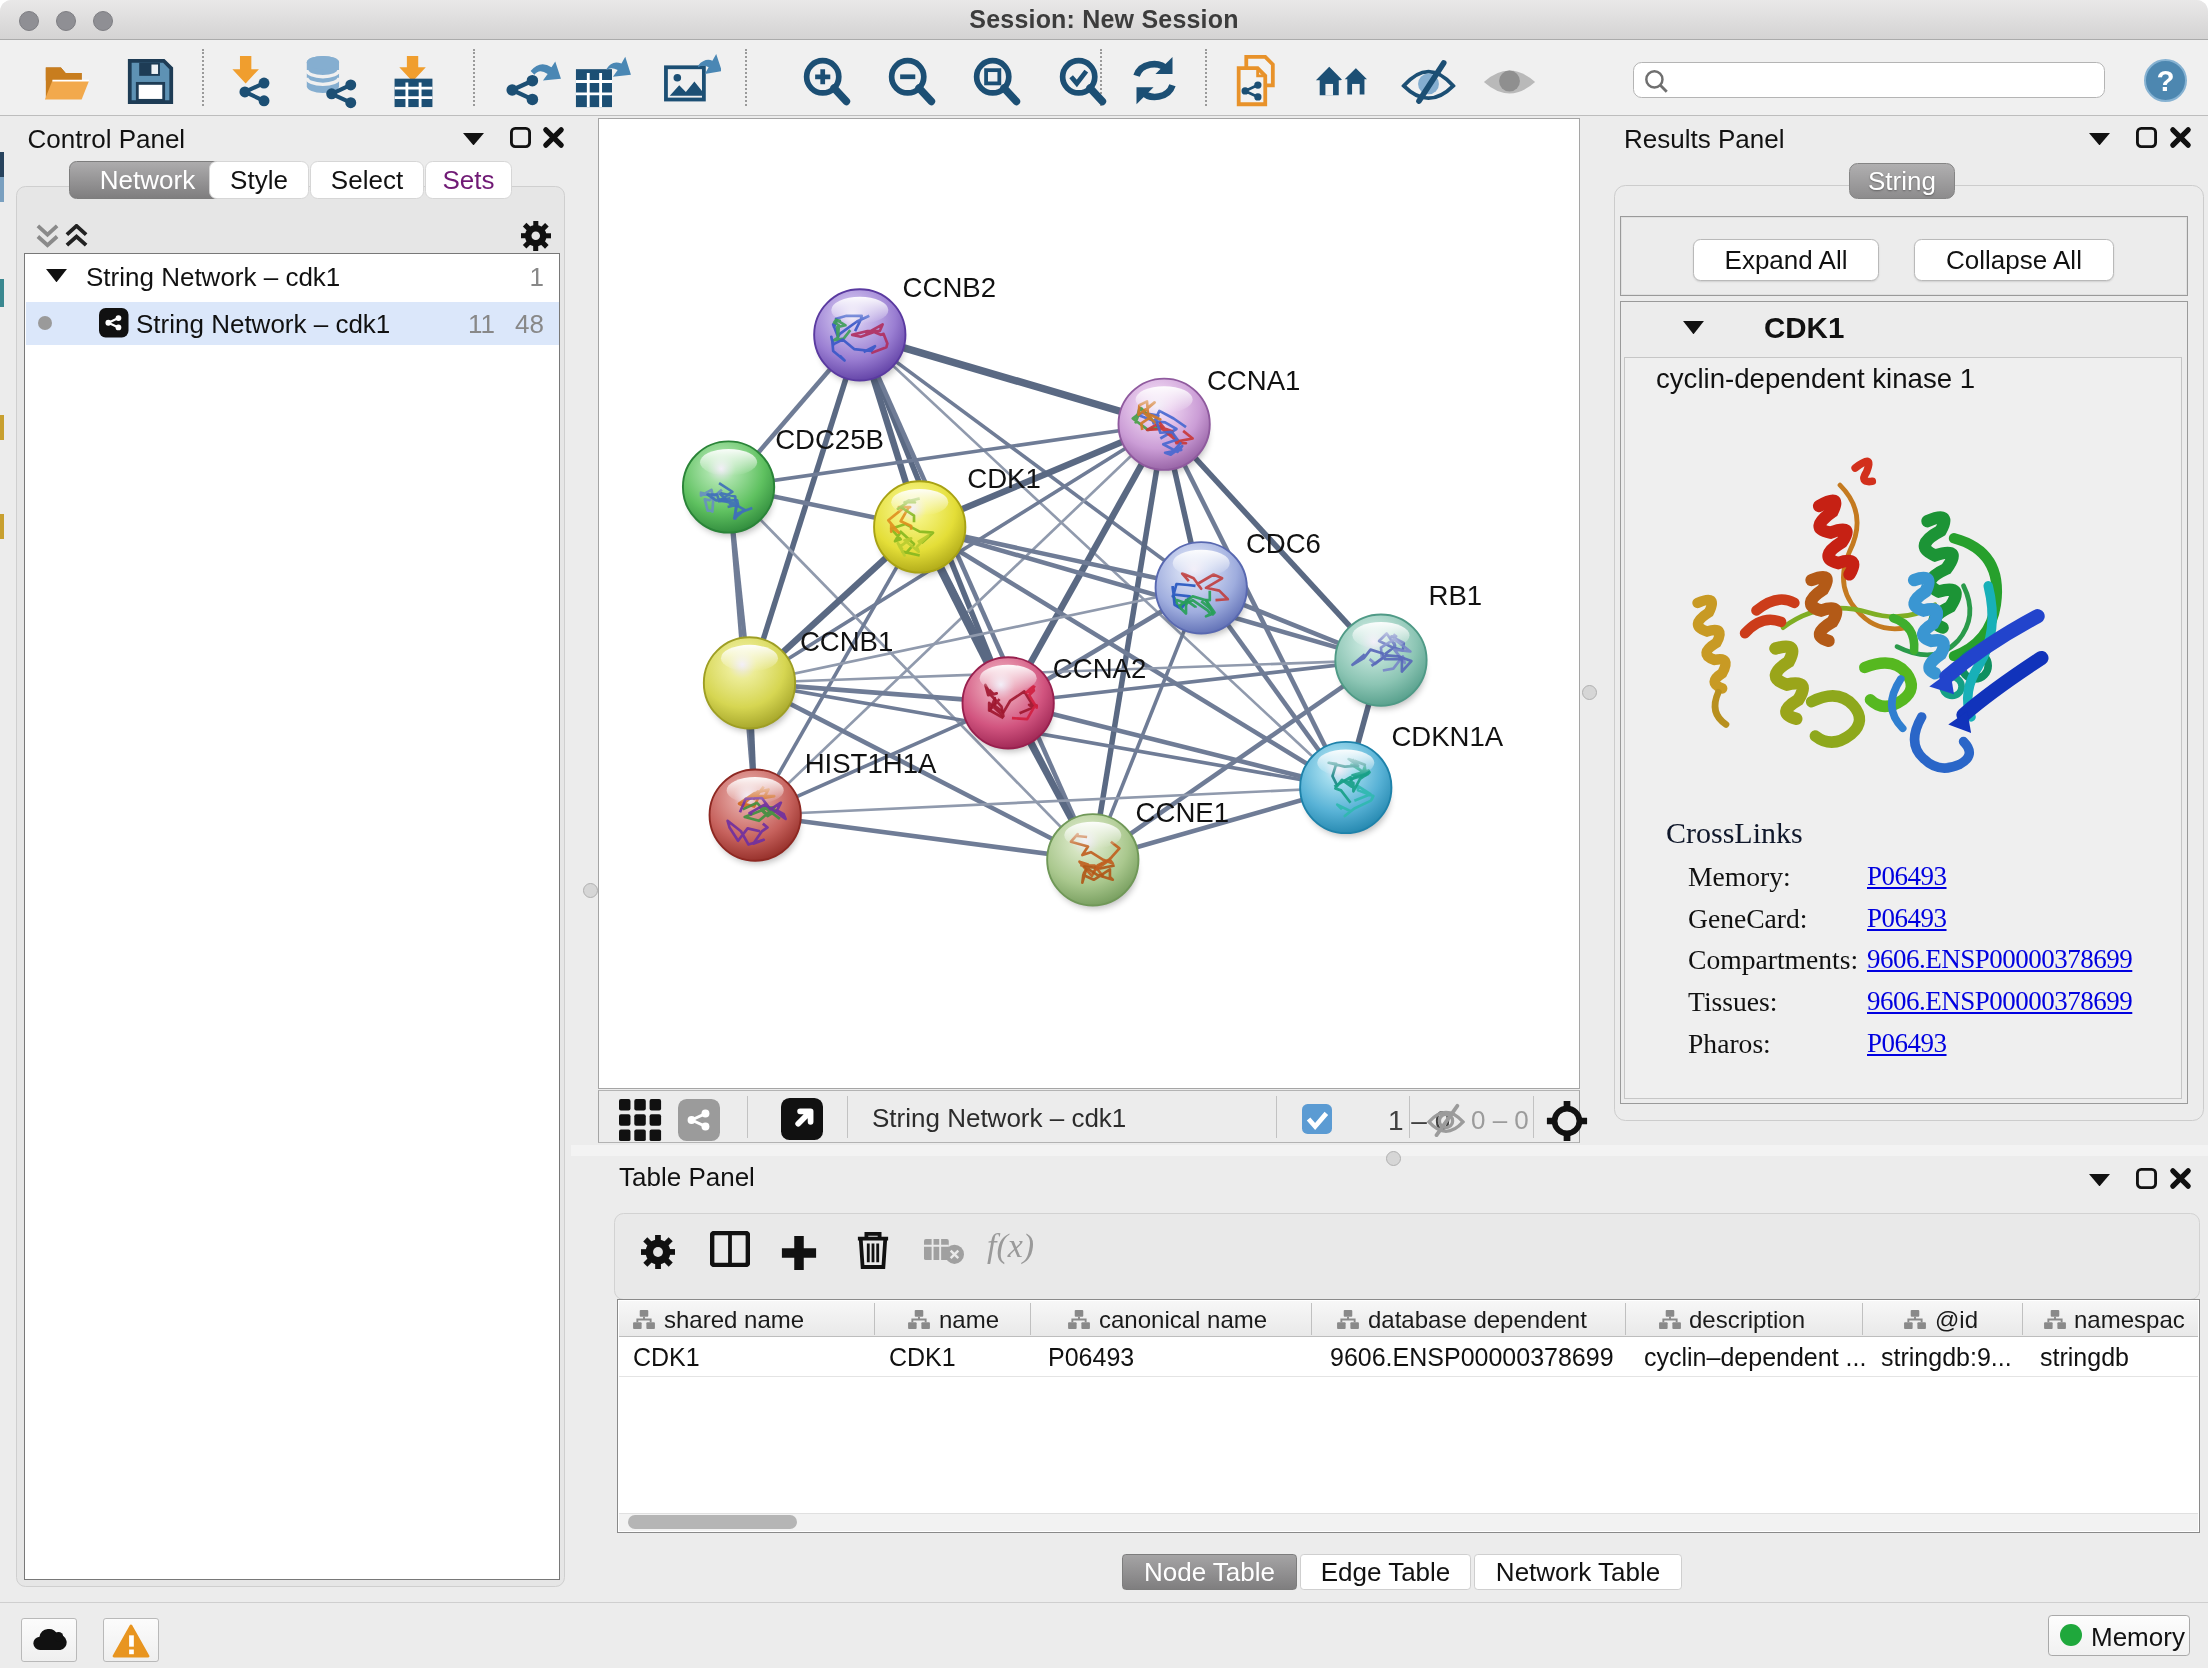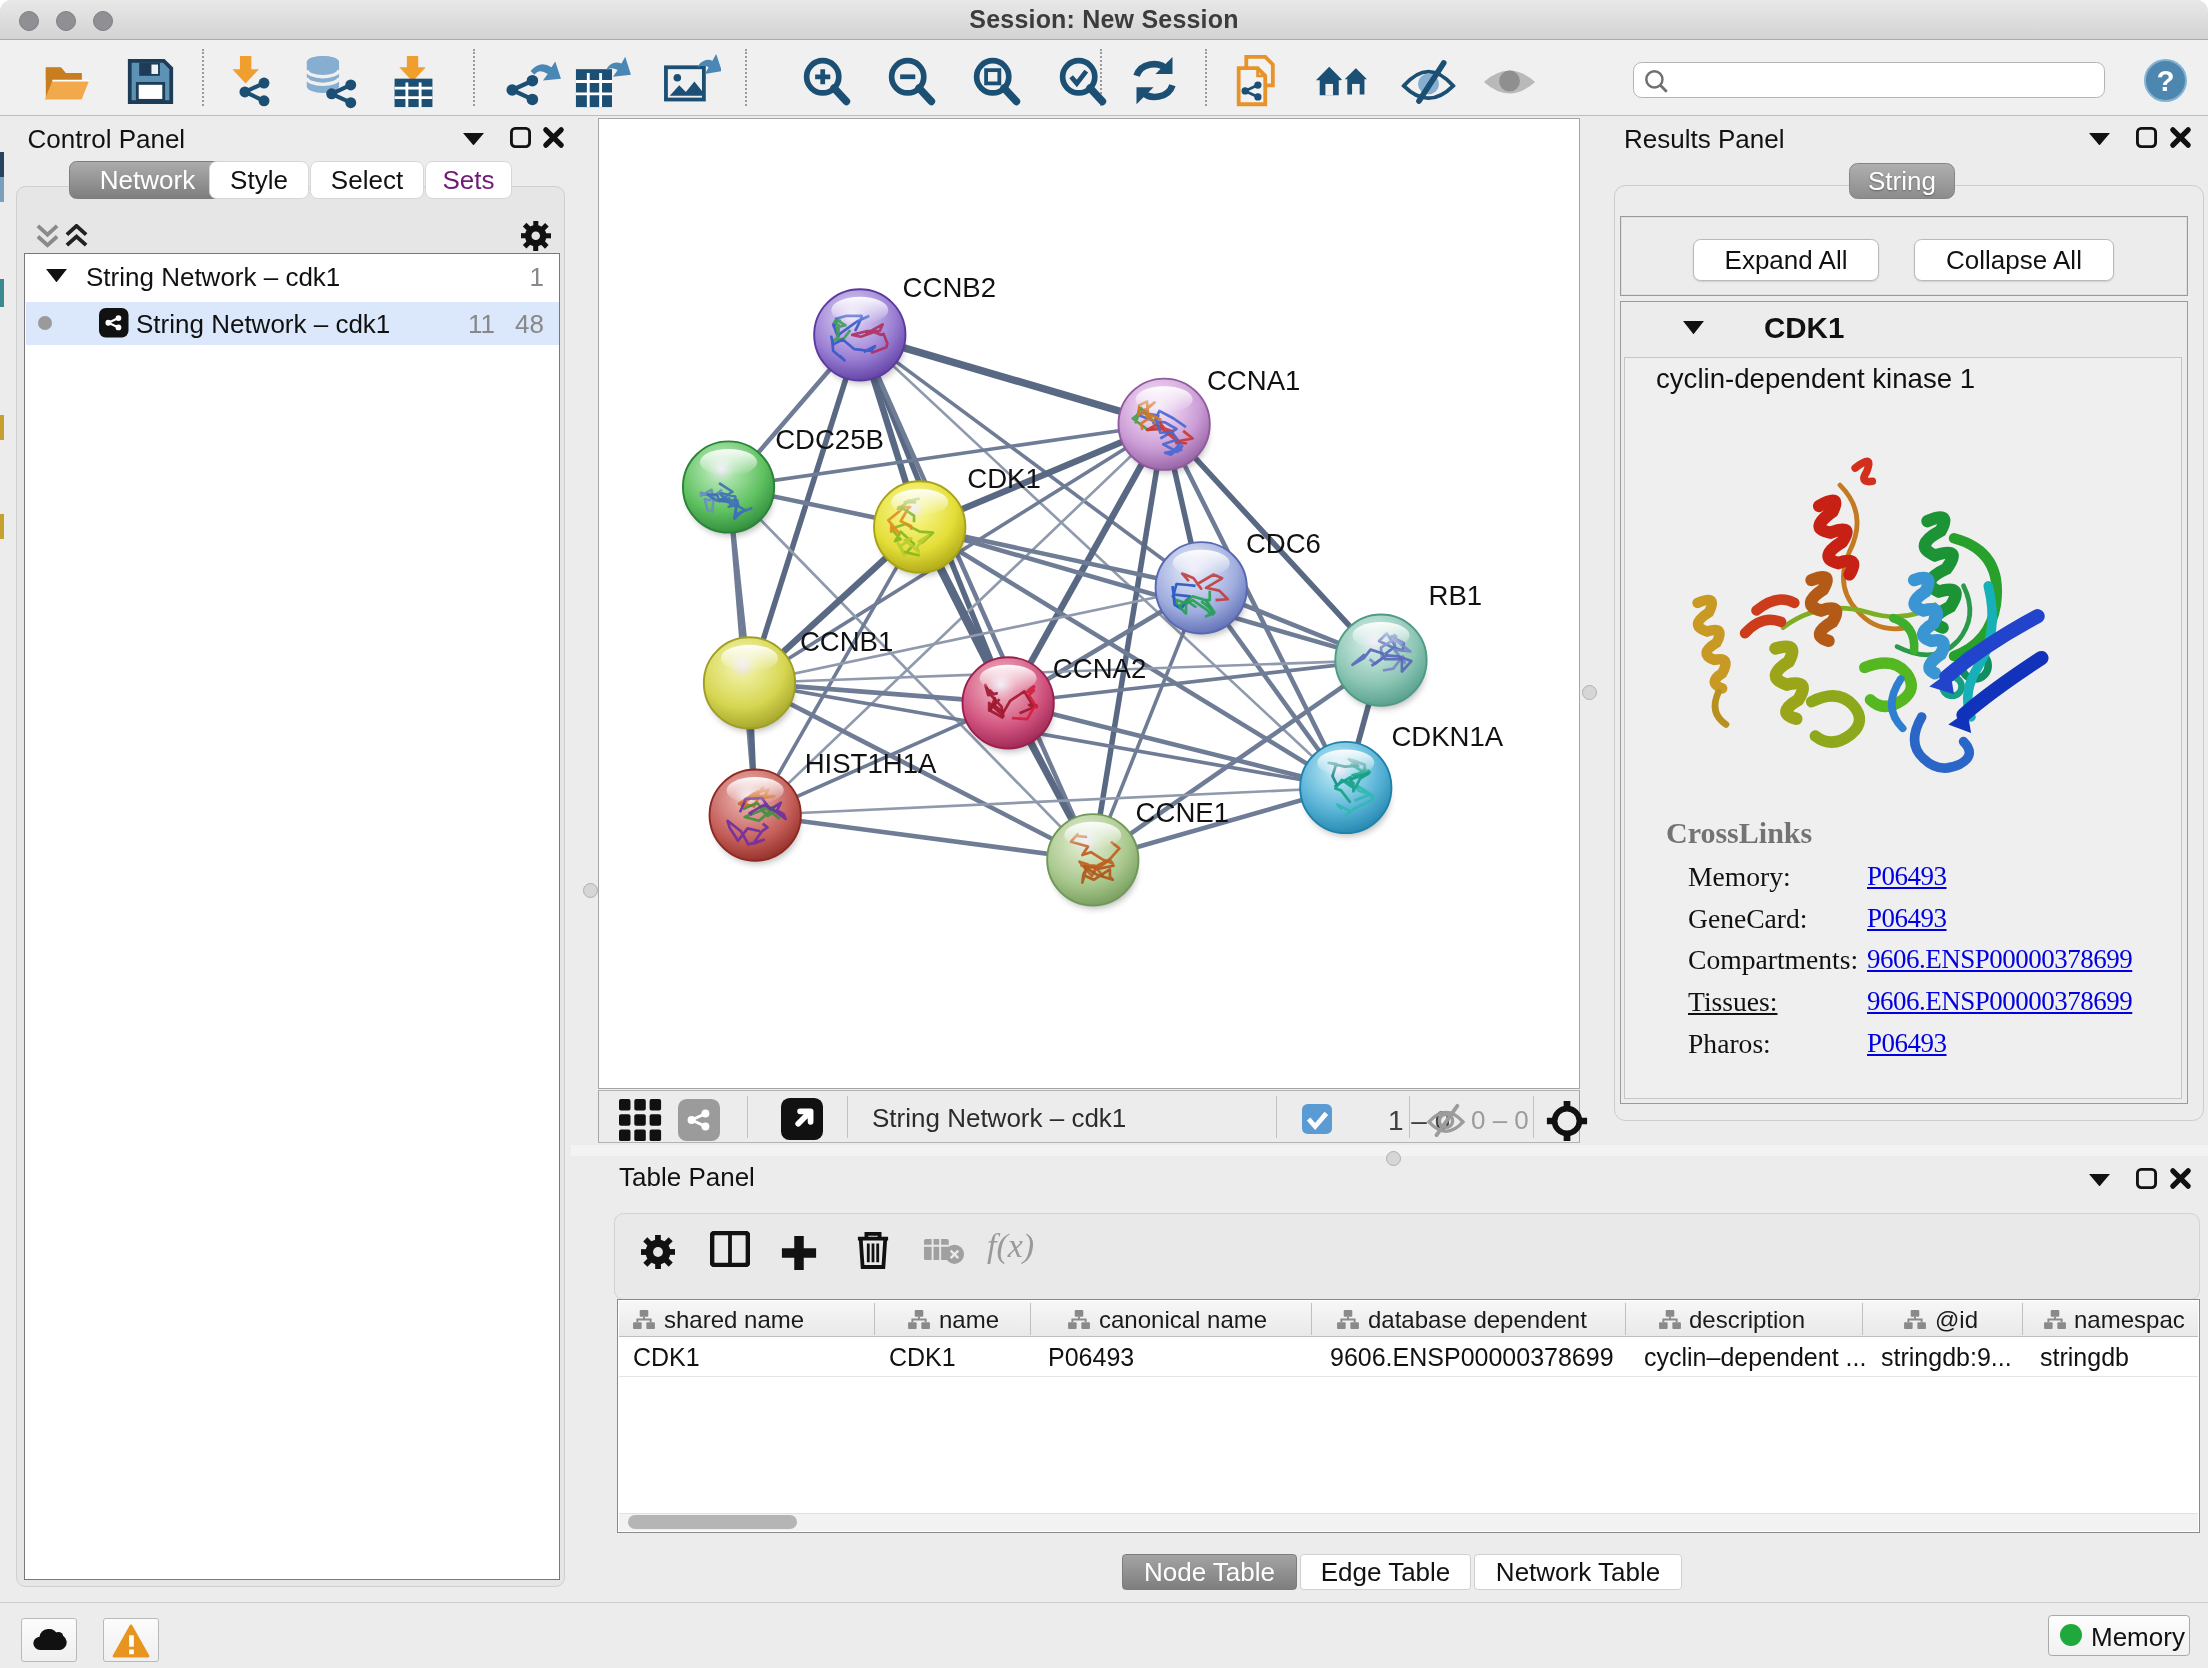--- a/index.html
+++ b/index.html
@@ -475,28 +475,28 @@
         <path d="M258,140 q22,-8 12,12 q-22,14 -2,20 q22,-6 10,14 q-20,12 -2,18 q20,-4 10,14 q-20,14 -6,20" stroke="#3a96d2" stroke-width="13"></path>
         <path d="M336,146 q12,48 -10,84 q-18,28 -8,54" stroke="#18b0b8" stroke-width="10"></path>
         <path d="M388,178 q-56,30 -96,64" stroke="#2244cc" stroke-width="15"></path>
         <path d="M392,222 q-52,34 -82,60" stroke="#1133bb" stroke-width="15"></path>
         <path d="M296,236 l-22,16 26,8 z" fill="#2244cc" stroke="none"></path>
         <path d="M314,278 l-20,14 24,9 z" fill="#1133bb" stroke="none"></path>
         <path d="M266,284 q-16,28 2,44 q16,16 38,6 q18,-10 4,-24" stroke="#2a66c8" stroke-width="10"></path>
         <path d="M244,244 q-20,30 2,52" stroke="#2f7fd0" stroke-width="8"></path>
       </g>
     </svg>
-    <div class="t" style="left:1666px;top:816px;font-family:'Liberation Serif',serif;font-size:30px;font-weight:bold;color:#737373;">CrossLinks</div>
+    <div class="t" style="left:1666px;top:816px;font-family:'Liberation Serif',serif;font-size:30px;font-weight:normal;color:#0f172a;">CrossLinks</div>
     <div class="t" style="left:1688px;top:861px;font-family:'Liberation Serif',serif;font-size:27.6px;color:#111;">Memory:</div>
     <div class="t" style="left:1867px;top:861px;font-family:'Liberation Serif',serif;font-size:27px;color:#0000e0;text-decoration:underline;letter-spacing:-0.5px;">P06493</div>
     <div class="t" style="left:1688px;top:903px;font-family:'Liberation Serif',serif;font-size:27.6px;color:#111;">GeneCard:</div>
     <div class="t" style="left:1867px;top:903px;font-family:'Liberation Serif',serif;font-size:27px;color:#0000e0;text-decoration:underline;letter-spacing:-0.5px;">P06493</div>
     <div class="t" style="left:1688px;top:944px;font-family:'Liberation Serif',serif;font-size:27.6px;color:#111;">Compartments:</div>
     <div class="t" style="left:1867px;top:944px;font-family:'Liberation Serif',serif;font-size:27px;color:#0000e0;text-decoration:underline;letter-spacing:-0.5px;">9606.ENSP00000378699</div>
-    <div class="t" style="left:1688px;top:986px;font-family:'Liberation Serif',serif;font-size:27.6px;color:#111;text-decoration:underline;">Tissues:</div>
+    <div class="t" style="left:1688px;top:986px;font-family:'Liberation Serif',serif;font-size:27.6px;color:#111;">Tissues:</div>
     <div class="t" style="left:1867px;top:986px;font-family:'Liberation Serif',serif;font-size:27px;color:#0000e0;text-decoration:underline;letter-spacing:-0.5px;">9606.ENSP00000378699</div>
     <div class="t" style="left:1688px;top:1028px;font-family:'Liberation Serif',serif;font-size:27.6px;color:#111;">Pharos:</div>
     <div class="t" style="left:1867px;top:1028px;font-family:'Liberation Serif',serif;font-size:27px;color:#0000e0;text-decoration:underline;letter-spacing:-0.5px;">P06493</div>
     <div class="t" style="left:619px;top:1162px;font-size:26px;color:#111;">Table Panel</div>
     <svg style="position:absolute;left:2089px;top:1174px" width="21" height="12.4" viewBox="0 0 22 13">
       <path d="M0,0 L22,0 L11.0,13 Z" fill="#111"></path>
     </svg>
     <svg style="position:absolute;left:2136px;top:1168px" width="21" height="21" viewBox="0 0 22 22">
       <rect x="1.5" y="1.5" width="19" height="19" rx="4" fill="none" stroke="#111" stroke-width="3"></rect>
     </svg>

